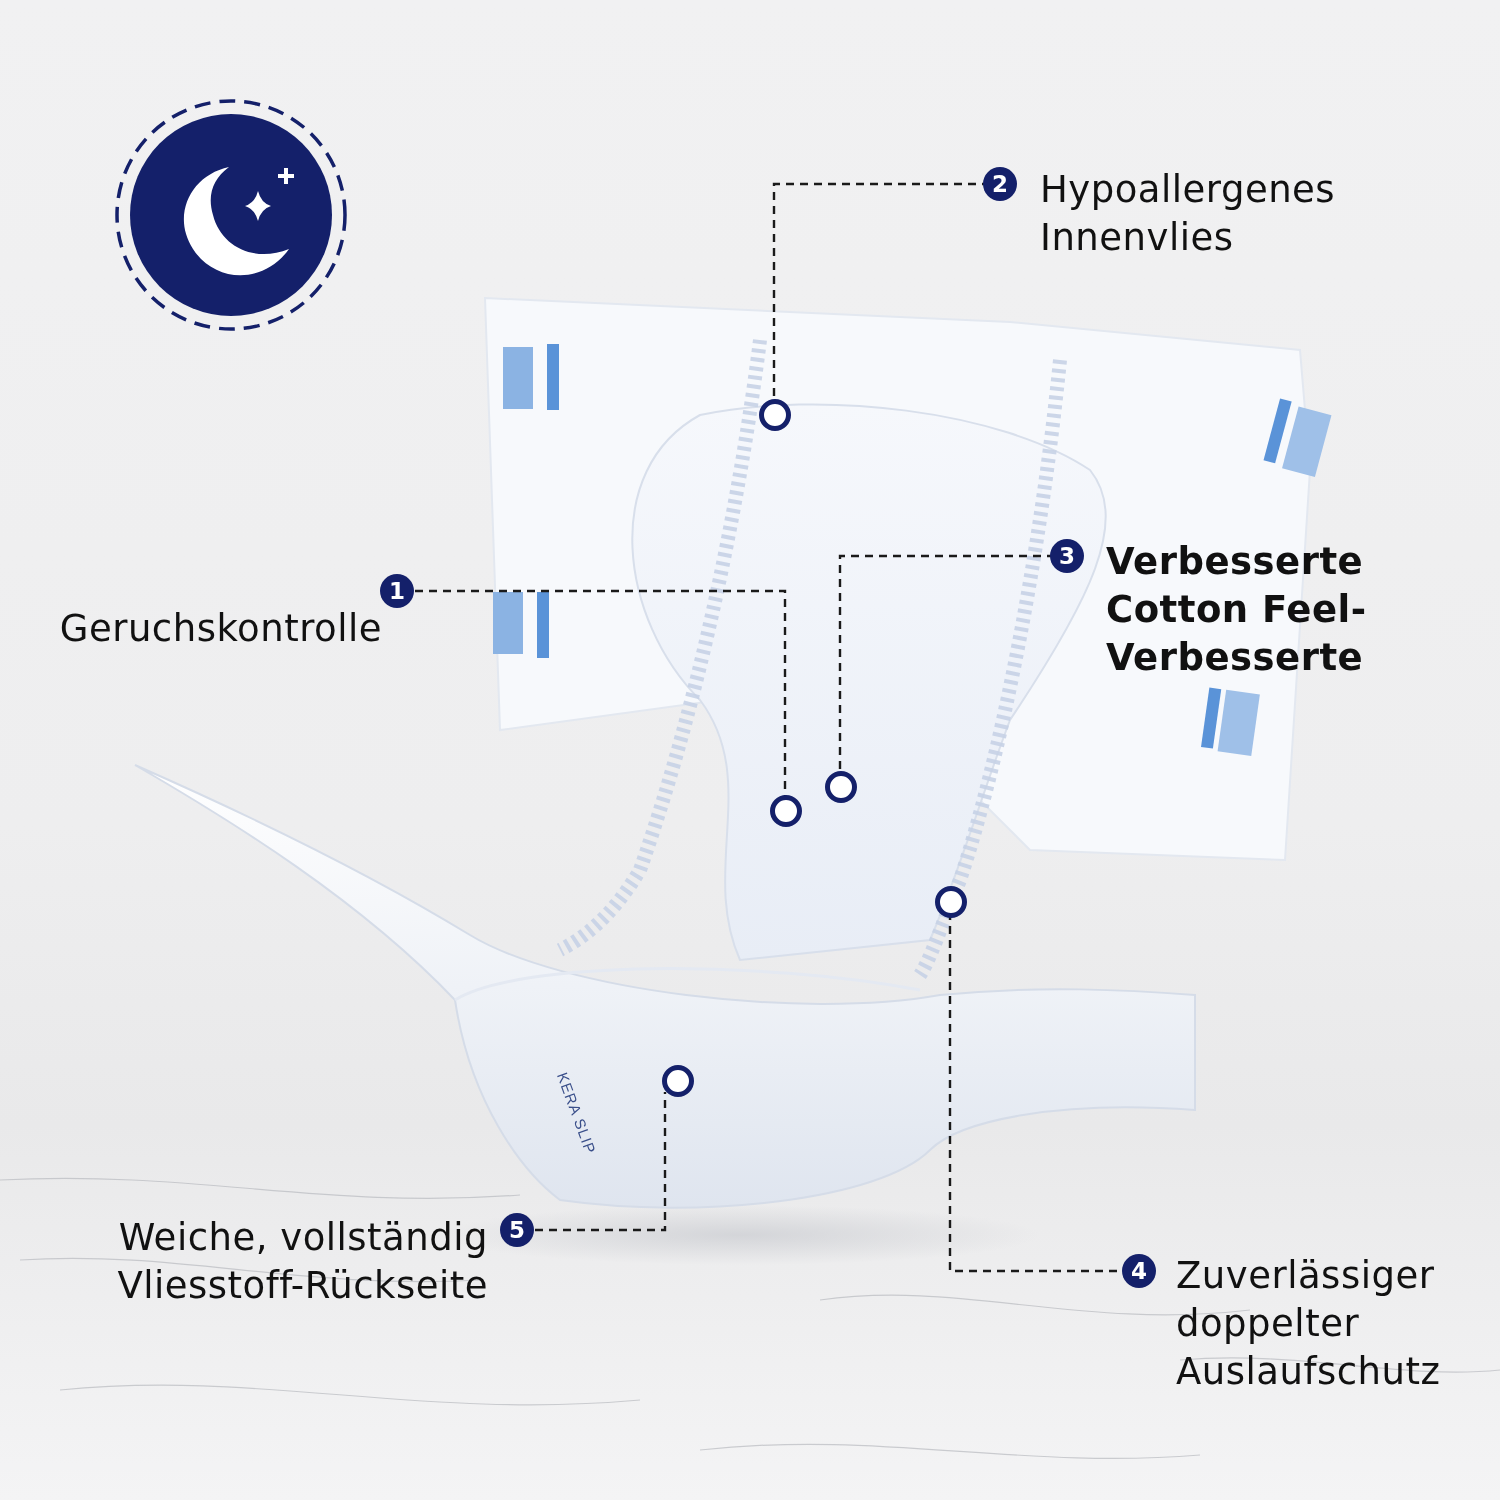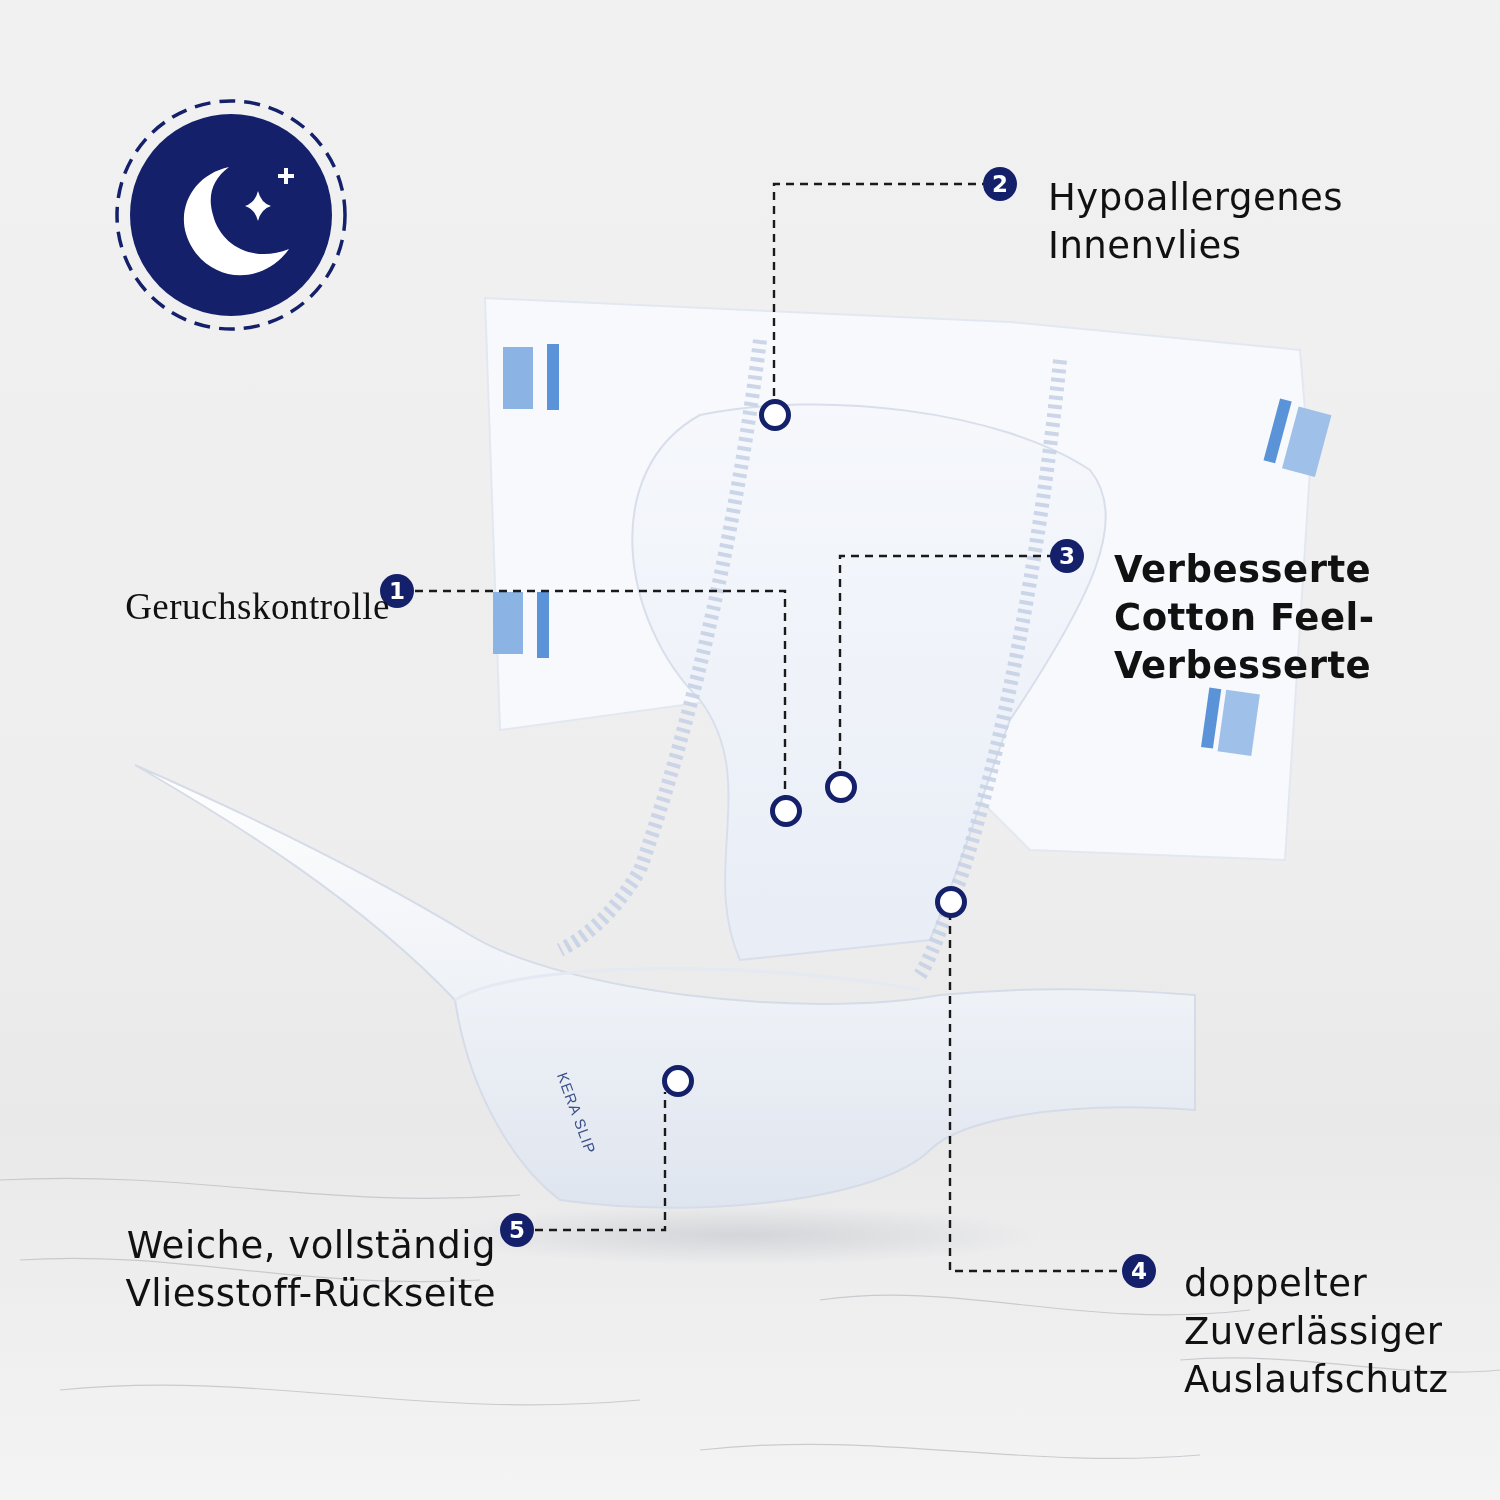--- a/index.html
+++ b/index.html
@@ -5,21 +5,21 @@
   html, body { margin: 0; padding: 0; }
   body {
     width: 1500px; height: 1500px; overflow: hidden; position: relative;
     font-family: "DejaVu Sans", "Liberation Sans", sans-serif;
     background: linear-gradient(180deg, #f1f1f2 0%, #eeeeef 55%, #e9e9ea 75%, #f4f4f5 100%);
   }
   .stage { position: absolute; inset: 0; }
   svg.art { position: absolute; left: 0; top: 0; }
   .label {
     position: absolute; color: #111; font-size: 37px; line-height: 48px;
-    letter-spacing: 0.5px; white-space: nowrap; margin: 16px;
+    letter-spacing: 0.5px; white-space: nowrap; margin: 8px;
   }
   .label.right { text-align: right; }
   .label span { display: block; }
   .num {
     position: absolute; width: 34px; height: 34px; border-radius: 50%;
     background: #14206a; color: #fff; font-weight: bold; font-size: 23px;
     line-height: 34px; text-align: center;
     font-family: "DejaVu Sans", sans-serif;
   }
   .hotspot {
@@ -114,41 +114,41 @@
     </svg>
   </div>
 
   <div class="hotspot" style="left:759px;top:399px;"></div>
   <div class="hotspot" style="left:770px;top:795px;"></div>
   <div class="hotspot" style="left:825px;top:771px;"></div>
   <div class="hotspot" style="left:935px;top:886px;"></div>
   <div class="hotspot" style="left:662px;top:1065px;"></div>
 
   <div class="num" style="left:380px;top:574px;">1</div>
-  <div class="label right" style="left:28px;top:567px;width:346px;font-family:Liberation Serif, serif;">
+  <div class="label right" style="left:28px;top:597px;width:346px;">
     <span>Geruchskontrolle</span>
   </div>
 
   <div class="num" style="left:983px;top:167px;">2</div>
   <div class="label" style="left:1032px;top:158px;">
     <span>Hypoallergenes</span>
     <span>Innenvlies</span>
   </div>
 
   <div class="num" style="left:1050px;top:539px;">3</div>
   <div class="label" style="left:1098px;top:530px;font-weight:bold;">
     <span>Verbesserte</span>
     <span>Cotton Feel-</span>
     <span>Verbesserte</span>
   </div>
 
   <div class="num" style="left:1122px;top:1254px;">4</div>
   <div class="label" style="left:1168px;top:1244px;">
+    <span>Zuverlässiger</span>
     <span>doppelter</span>
-    <span>Zuverlässiger</span>
     <span>Auslaufschutz</span>
   </div>
 
   <div class="num" style="left:500px;top:1213px;">5</div>
   <div class="label right" style="left:60px;top:1206px;width:420px;">
     <span>Weiche, vollständig</span>
     <span>Vliesstoff-Rückseite</span>
   </div>
 
 </div>

